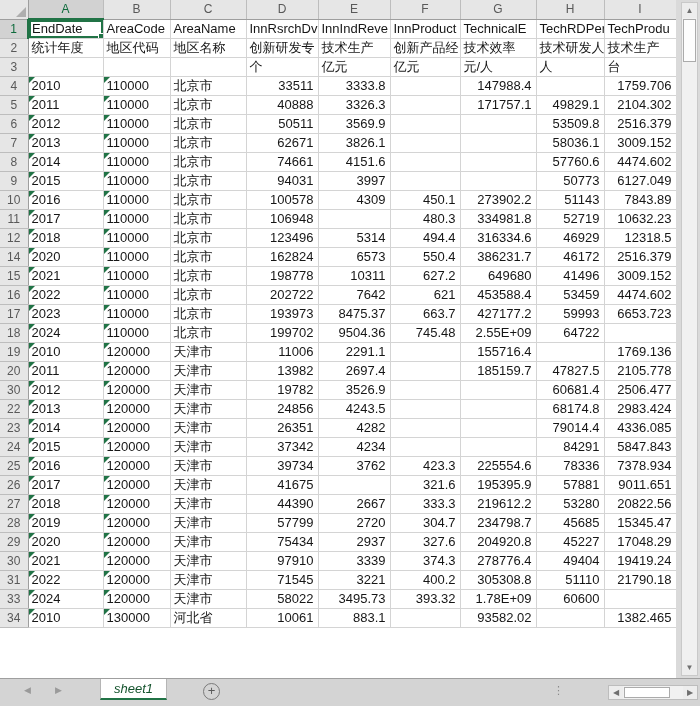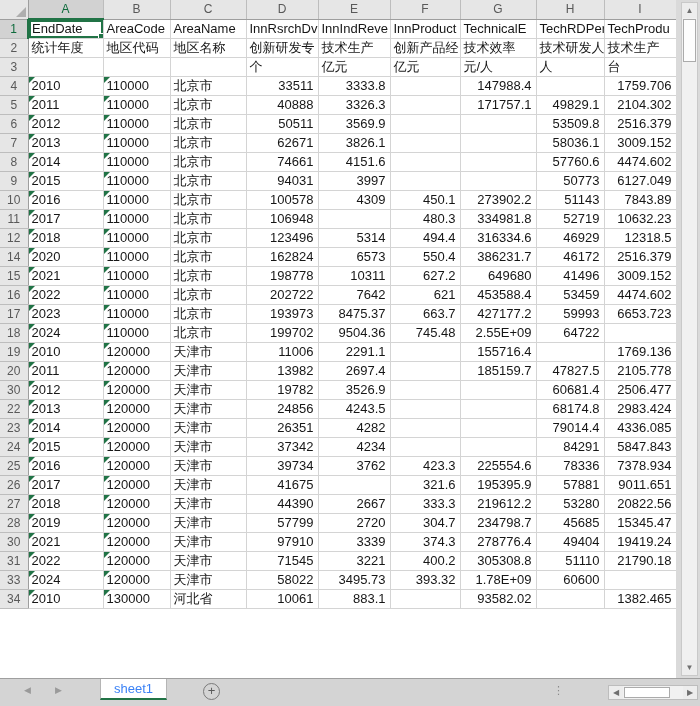--- a/index.html
+++ b/index.html
@@ -76,21 +76,21 @@
     position: absolute; left: 0; top: 678px; width: 700px; height: 28px;
     background: var(--tab-bar-bg, #d4d4d4); border-top: 1px solid #9f9f9f; z-index: 10;
   }
   .tab-nav-btn { position: absolute; top: 5px; color: #9a9a9a; font-size: 9px; line-height: 12px; }
   .tab-nav-left { left: 24px; }
   .tab-nav-right { left: 55px; }
   .sheet-tab {
     position: absolute; left: 100px; top: 0; width: 67px; height: 21px;
     background: #ffffff; border-left: 1px solid #b5b5b5; border-right: 1px solid #b5b5b5;
     border-bottom: 2px solid var(--excel-green, #217346);
-    color: #3b82f6; font-size: 13px; text-align: center; line-height: 19px;
+    color: #14532d; font-size: 13px; text-align: center; line-height: 19px; font-style: italic;
   }
   .add-sheet {
     position: absolute; left: 203px; top: 4px; width: 17px; height: 17px;
     border: 1px solid #7a7a7a; border-radius: 50%;
     color: #5a5a5a; font-size: 13px; line-height: 14px; text-align: center; background: transparent;
   }
   .dots { position: absolute; left: 553px; top: 5px; color: #8a8a8a; font-size: 11px; }
   .hscroll { position: absolute; left: 608px; top: 6px; width: 90px; height: 15px; background: #f1f1f1; border: 1px solid #bdbdbd; }
   .hs-btn { position: absolute; top: 0; width: 14px; height: 13px; color: #6f6f6f; font-size: 8px; text-align: center; line-height: 13px; background: #ededed; }
   .hs-left { left: 0; }
@@ -451,20 +451,32 @@
             <td>120000<span class="flag"></span></td>
             <td>天津市</td>
             <td class="num">57799</td>
             <td class="num">2720</td>
             <td class="num">304.7</td>
             <td class="num">234798.7</td>
             <td class="num">45685</td>
             <td class="num">15345.47</td>
           </tr>
           <tr>
+            <th class="row-h">29</th>
+            <td>2020<span class="flag"></span></td>
+            <td>120000<span class="flag"></span></td>
+            <td>天津市</td>
+            <td class="num">75434</td>
+            <td class="num">2937</td>
+            <td class="num">327.6</td>
+            <td class="num">204920.8</td>
+            <td class="num">45227</td>
+            <td class="num">17048.29</td>
+          </tr>
+          <tr>
             <th class="row-h">30</th>
             <td>2021<span class="flag"></span></td>
             <td>120000<span class="flag"></span></td>
             <td>天津市</td>
             <td class="num">97910</td>
             <td class="num">3339</td>
             <td class="num">374.3</td>
             <td class="num">278776.4</td>
             <td class="num">49404</td>
             <td class="num">19419.24</td>

